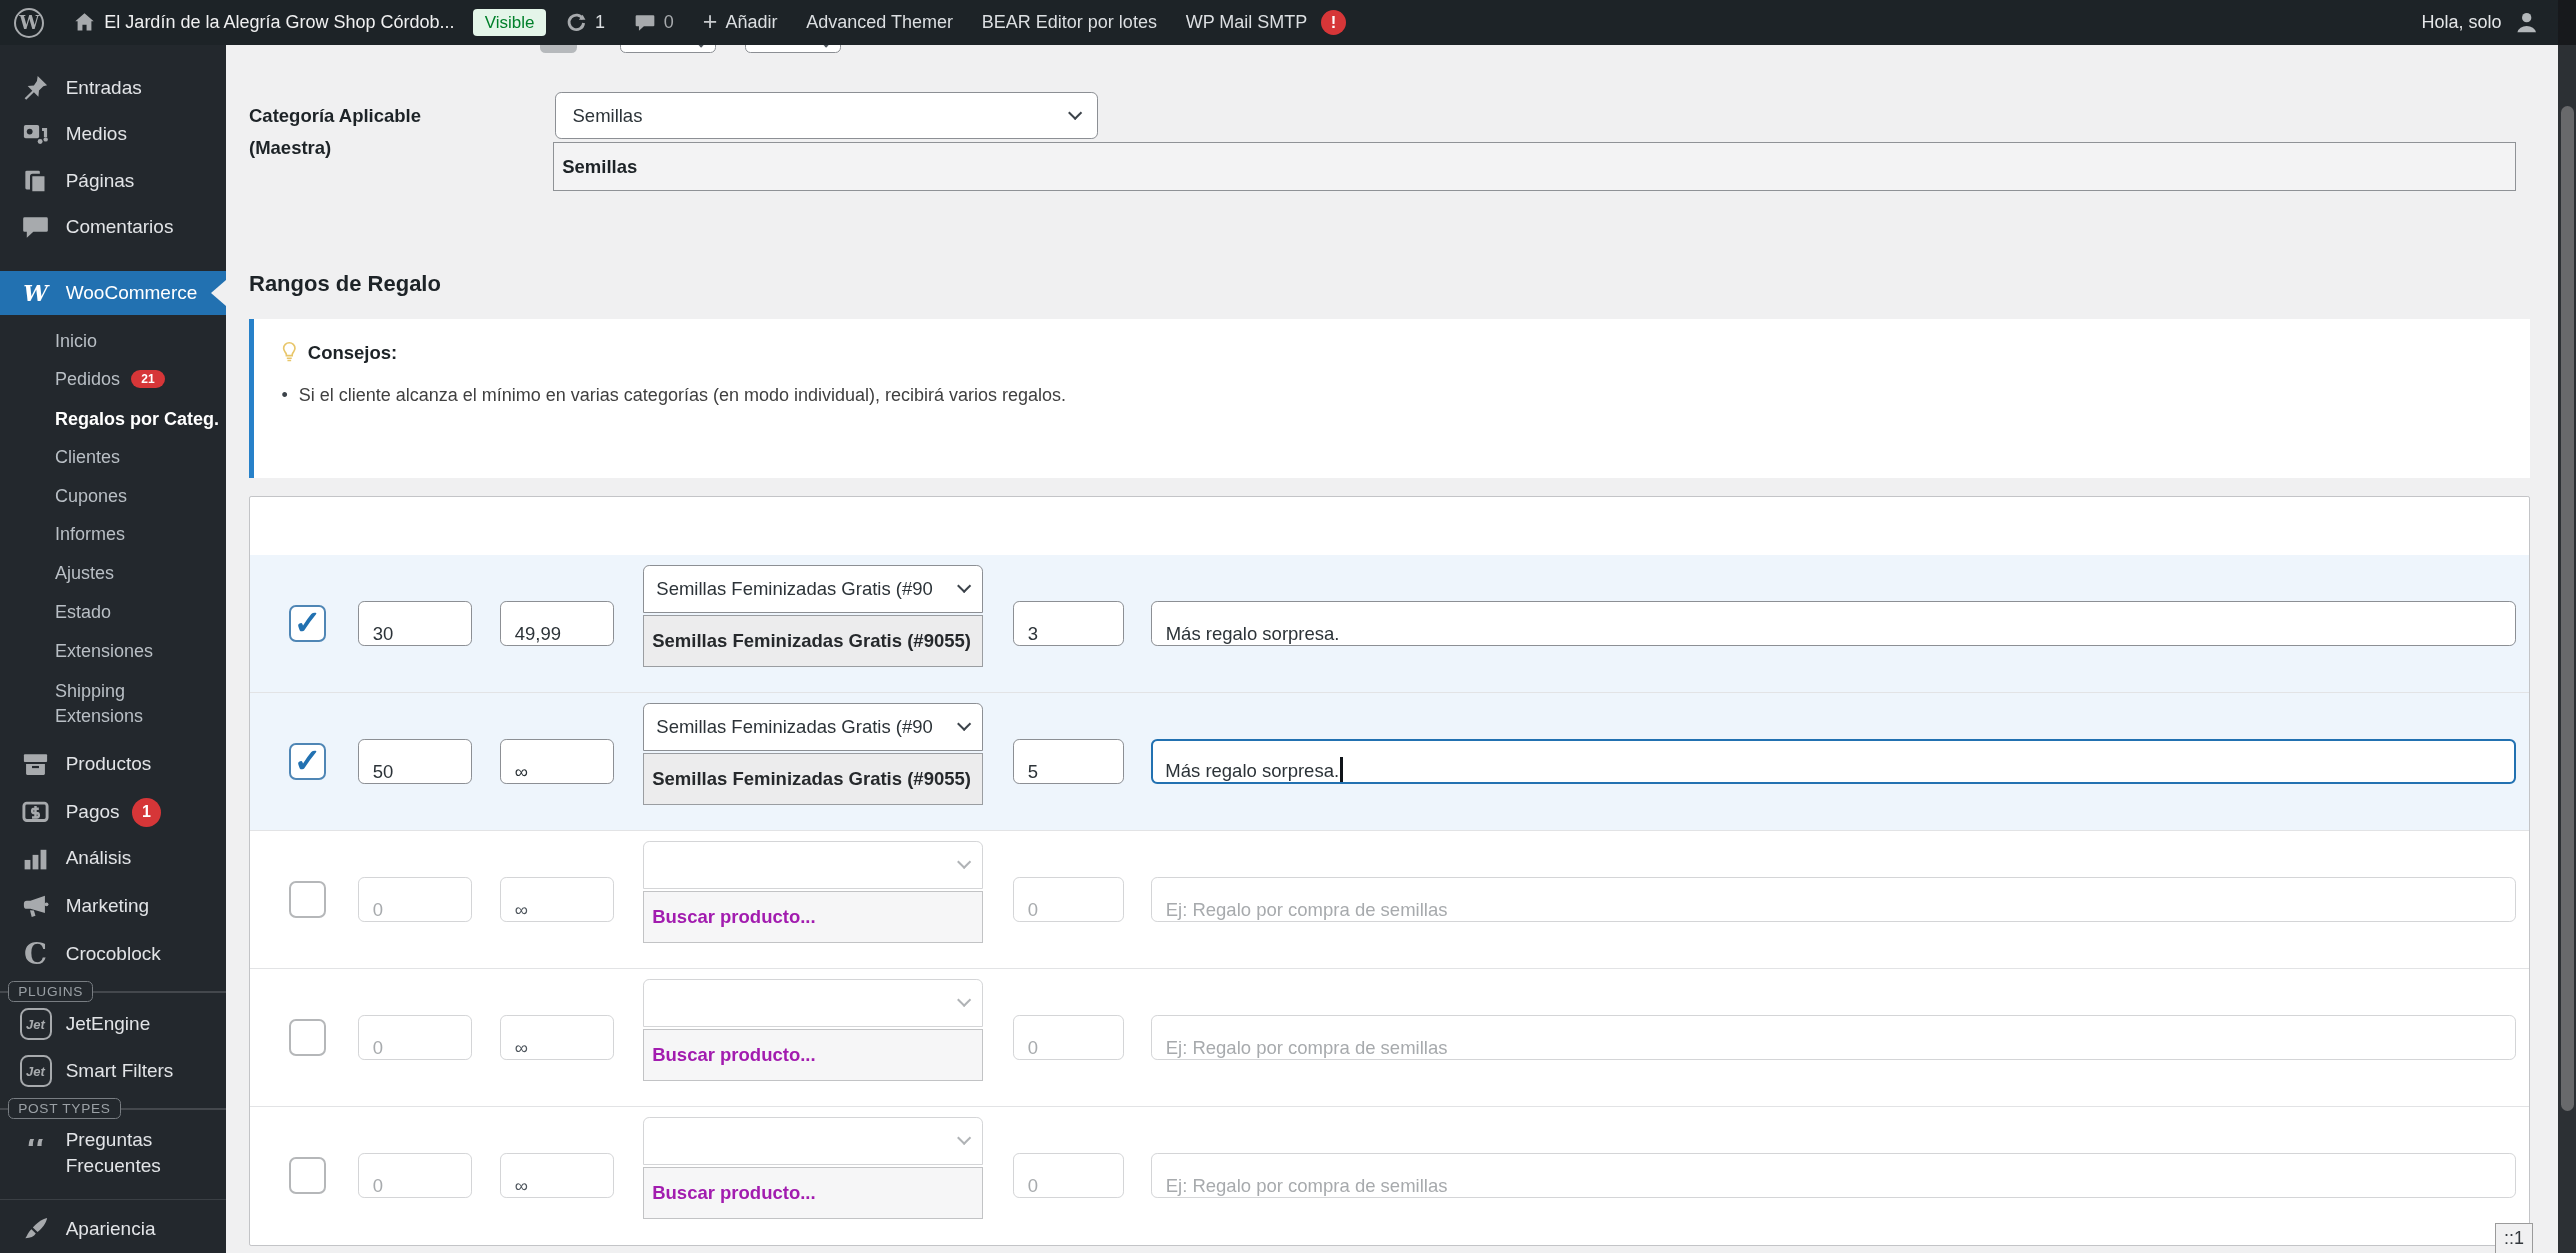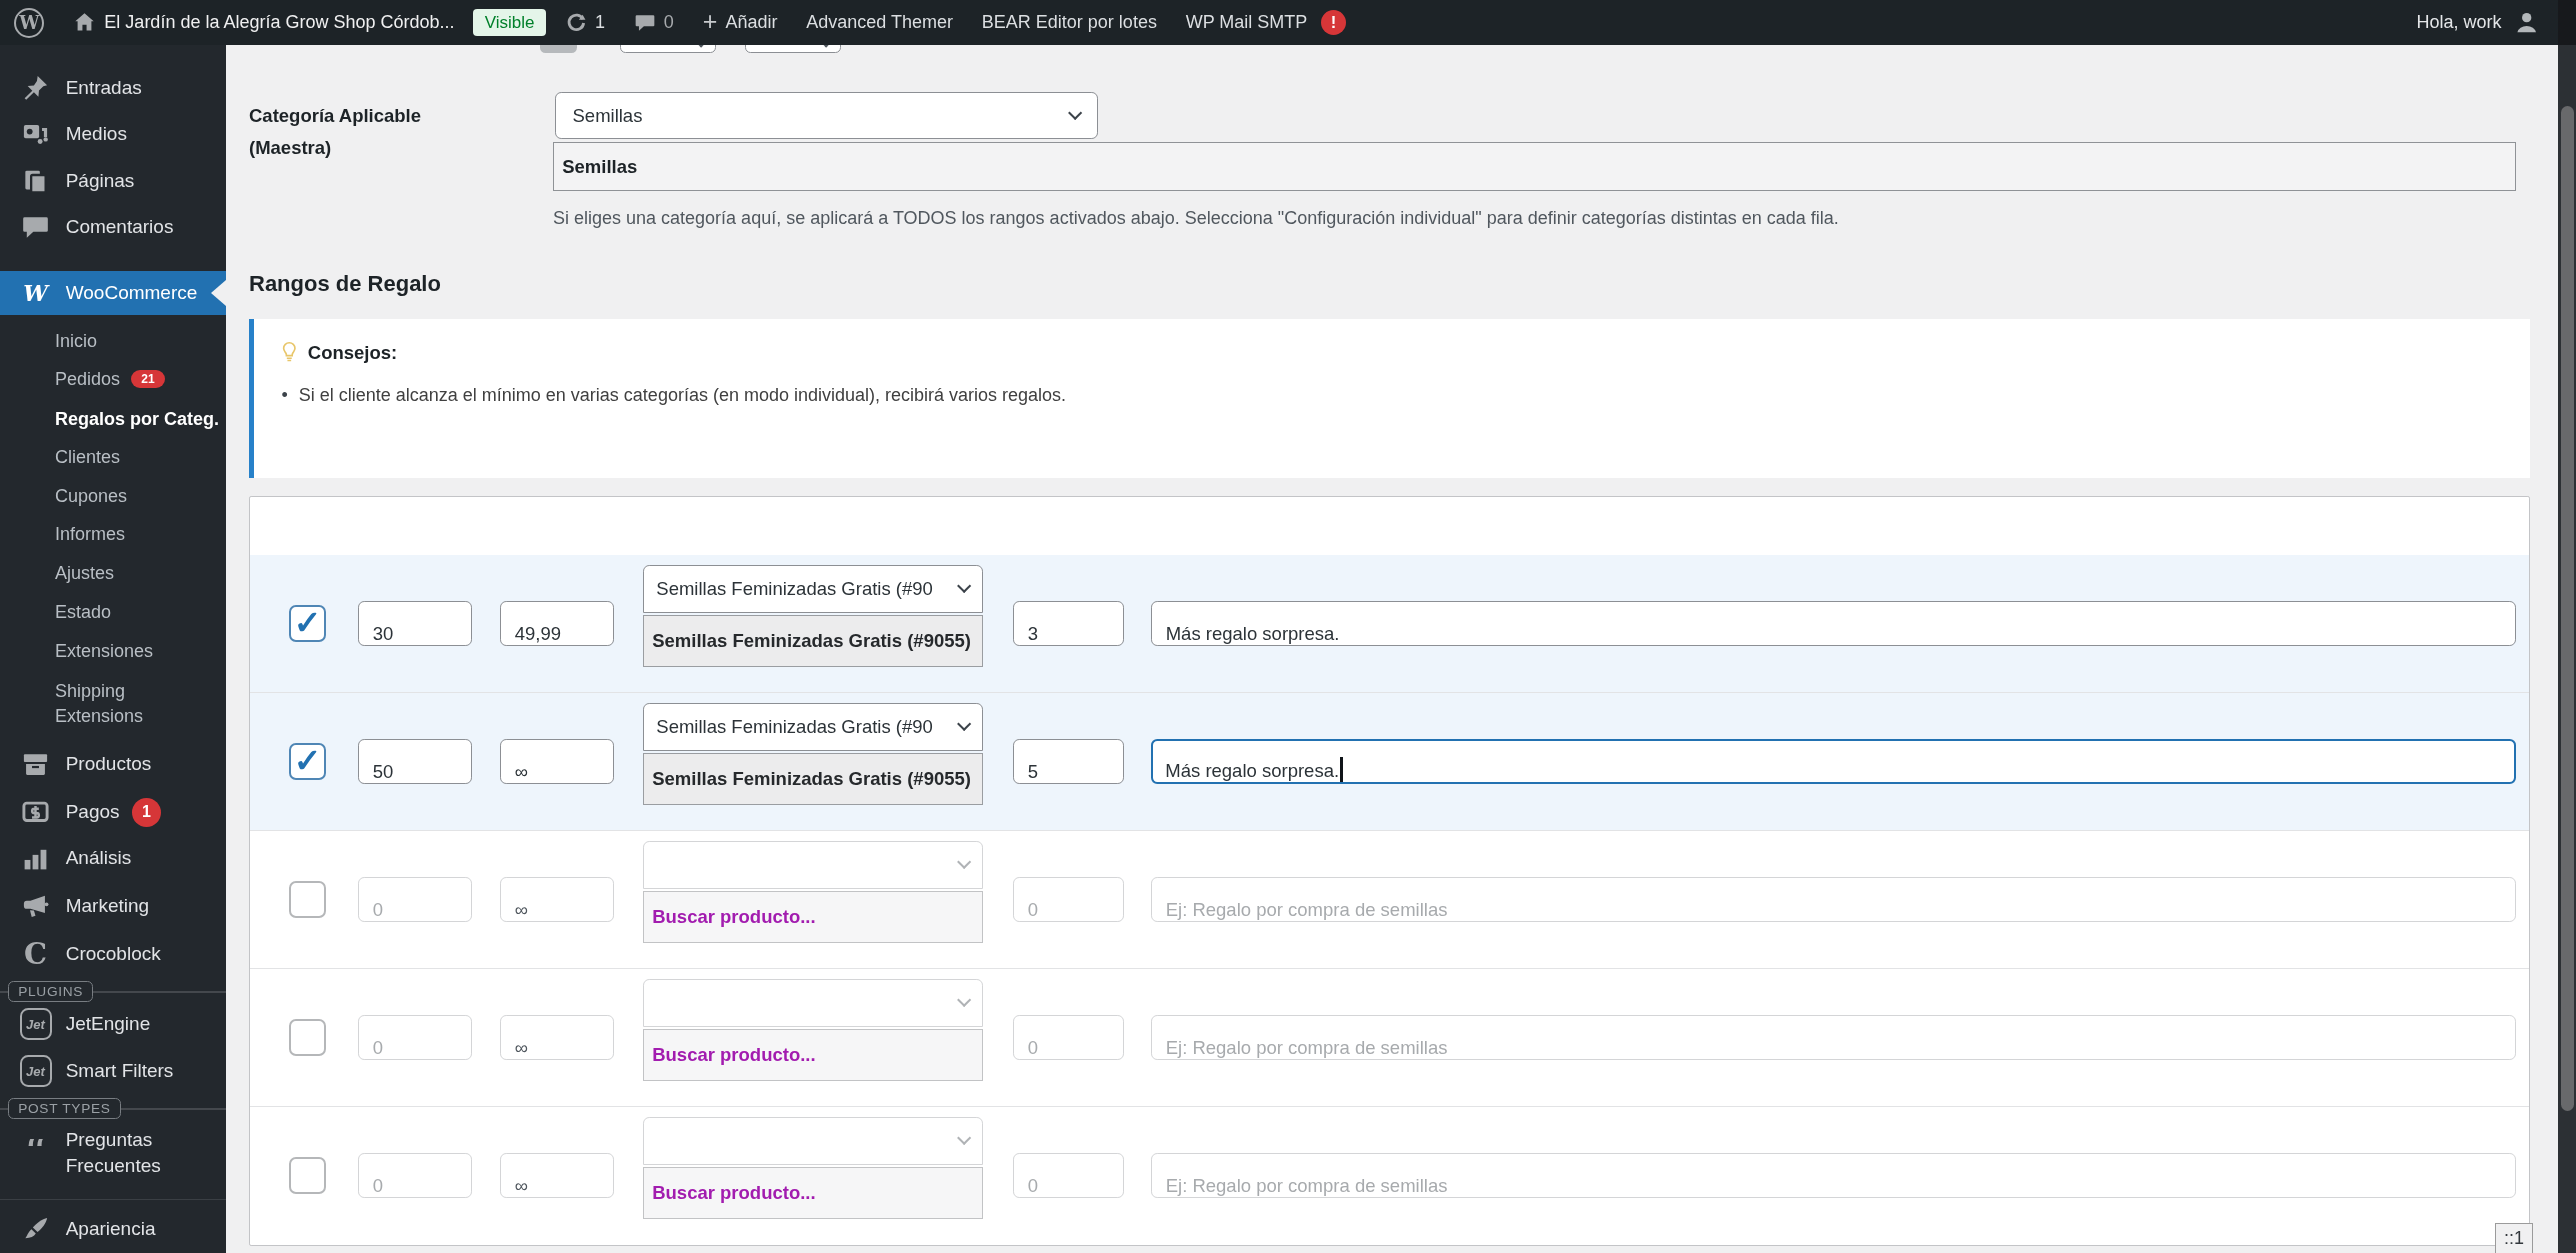--- a/index.html
+++ b/index.html
@@ -127,21 +127,21 @@
     <span>Advanced Themer</span>
   </div>
   <div class="aitem">
     <span>BEAR Editor por lotes</span>
   </div>
   <div class="aitem">
     <span>WP Mail SMTP</span>
     <span class="redcircle">!</span>
   </div>
   <div class="aright">
-    <span>Hola, work</span>
+    <span>Hola, solo</span>
     <span class="icon-gray">
       <svg width="27.4" height="27.4" viewBox="0 0 20 20" fill="#b3b7ba">
           <circle cx="10" cy="6.3" r="3.4"></circle>
           <path d="M3.2 17 a6.9 5.6 0 0 1 13.6 0 Z"></path>
         </svg>
     </span>
   </div>
 </div>
 
 <div class="menu">
@@ -320,21 +320,20 @@
     </div>
 
   <div class="cat-label">Categoría Aplicable (Maestra)</div>
   <div class="fselect cat-select">
     <span>Semillas</span>
     <span class="chev"></span>
   </div>
   <div class="cat-panel">
     <span>Semillas</span>
   </div>
-  <div class="cat-help">Si eliges una categoría aquí, se aplicará a TODOS los rangos activados abajo. Selecciona "Configuración individual" para definir categorías distintas en cada fila.</div>
 
   <div class="sec-title">Rangos de Regalo</div>
 
   <div class="tips">
     <div class="tips-title">
       <span>
         <svg width="20.6" height="26" viewBox="0 0 20 24">
             <path fill="none" stroke="#e8c66a" stroke-width="1.6" d="M10 2 a5.5 5.5 0 0 1 5.5 5.5 c0 2.2-1.3 3.3-2.1 4.5-.6.9-.6 1.5-.6 2.5 h-5.6 c0-1 0-1.6-.6-2.5C5.8 10.8 4.5 9.7 4.5 7.5 A5.5 5.5 0 0 1 10 2Z"></path>
             <path stroke="#e8c66a" stroke-width="1.5" fill="none" d="M7.6 17 h4.8 M8.2 19.3 h3.6"></path>
           </svg>

